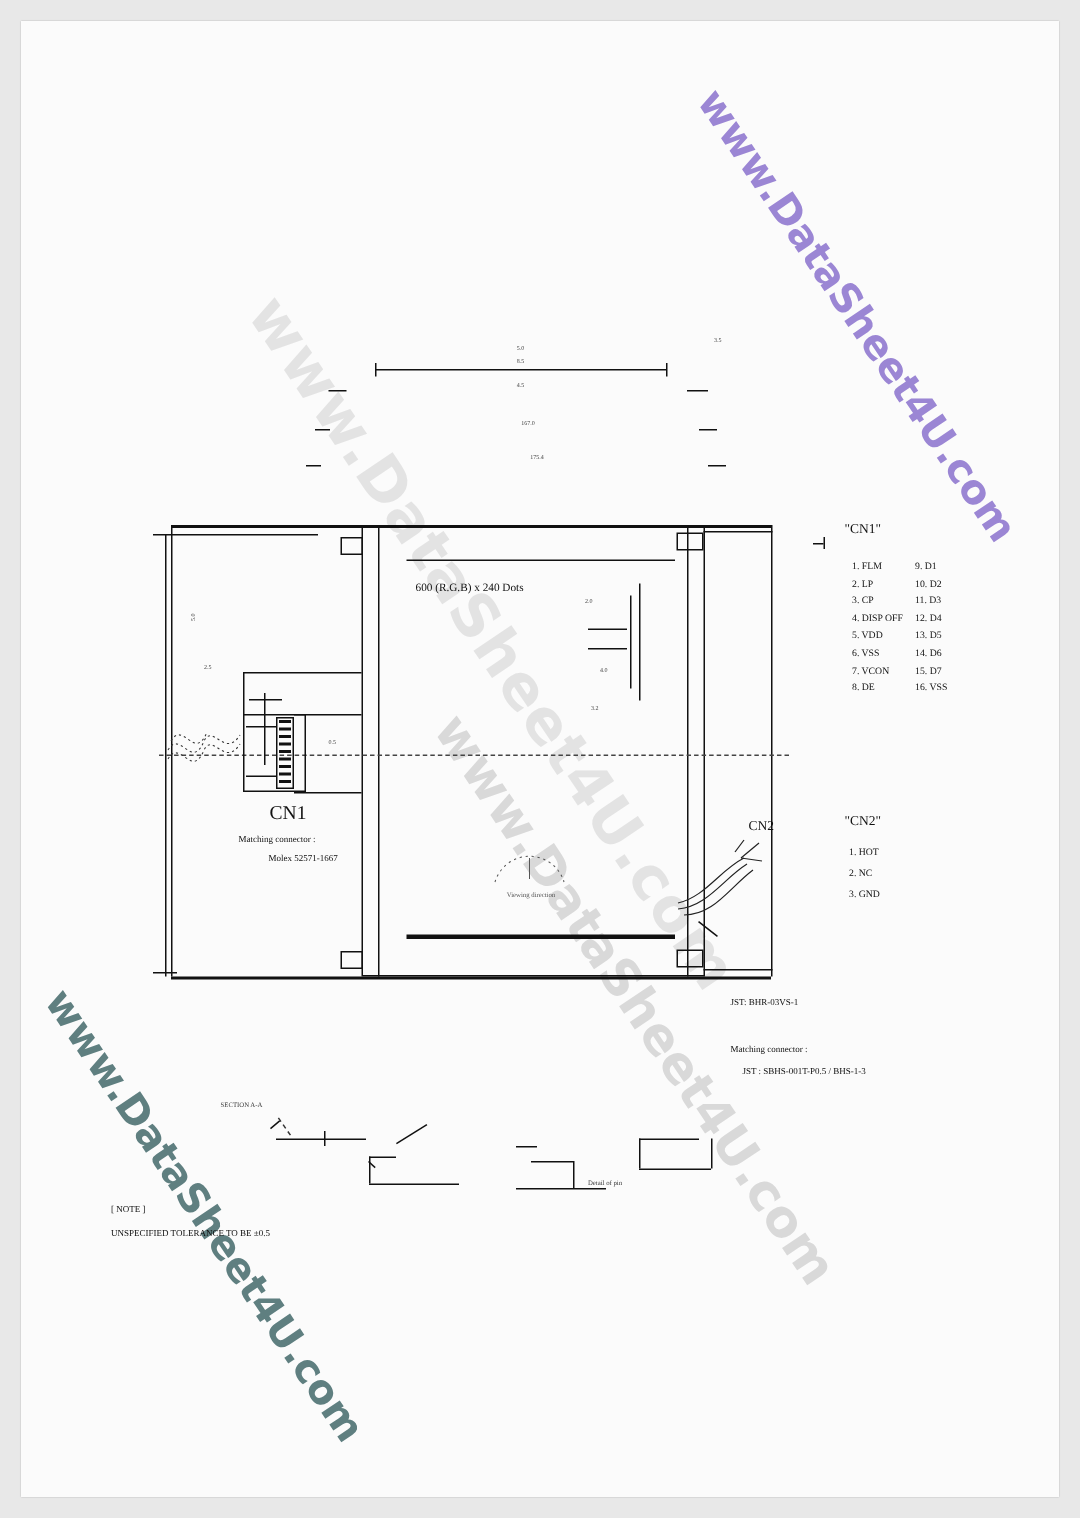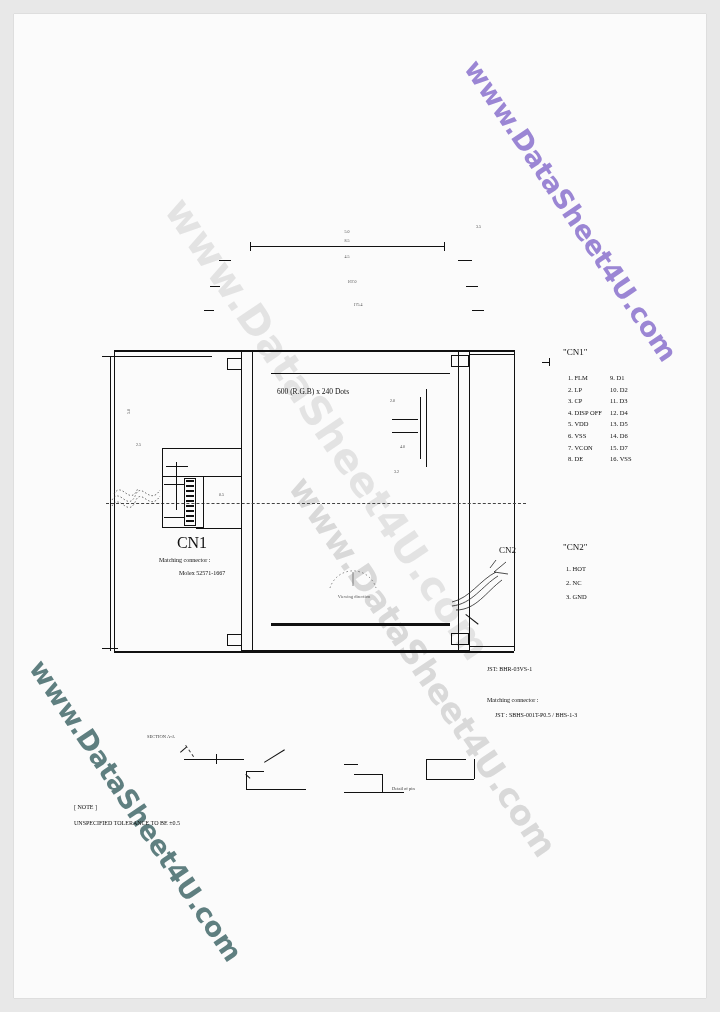--- a/index.html
+++ b/index.html
@@ -31,21 +31,21 @@
   .dashdot{position:absolute;height:0;border-top:1px dashed #444;}
   .box{position:absolute;border:1px solid #111;box-sizing:border-box;background:transparent;}
   .thickbar{position:absolute;background:#111;height:3px;}
   
   .t{position:absolute;white-space:nowrap;color:#111;font-family:"Liberation Serif",serif;}
   .tiny{font-size:4px;color:#444;}
   .tiny2{font-size:4.5px;color:#3a3a3a;}
   .sm{font-size:6px;}
   .md{font-size:7.5px;}
   .lg{font-size:9px;}
-  .xl{font-size:16px;}
+  .xl{font-size:13px;}
   .blur{filter:blur(.18px);}
   .faint{color:#555;}
   .ctr{transform:translateX(-50%);}
   .rot90{transform:rotate(-90deg);transform-origin:0 0;}
   
   .pintable{position:absolute;font-size:6.5px;line-height:11.6px;color:#111;}
   .pintable .row{display:flex;}
   .pintable .c1{width:40px;}
   .cn2table{position:absolute;font-size:6.5px;line-height:14px;color:#111;}
   

